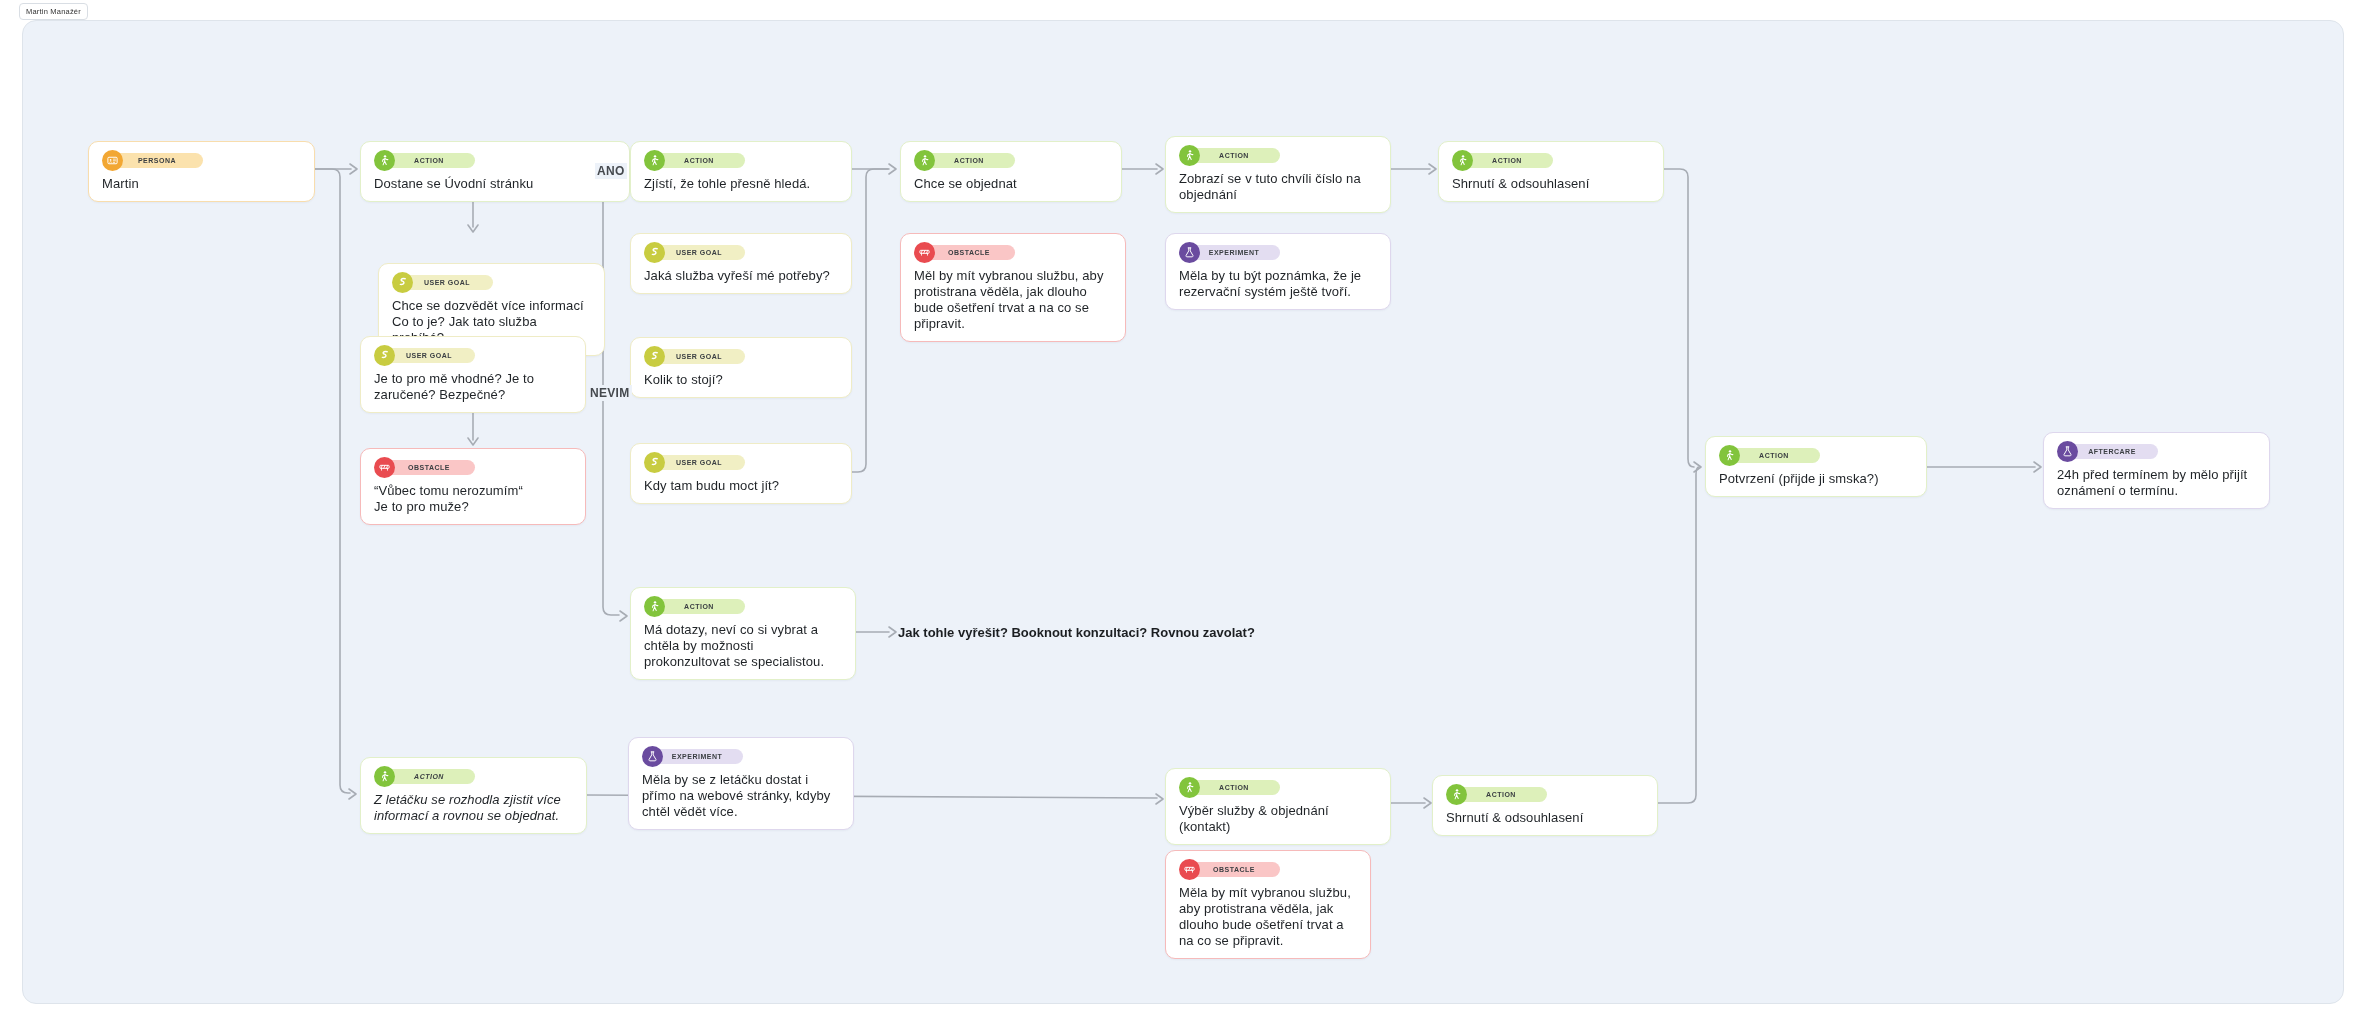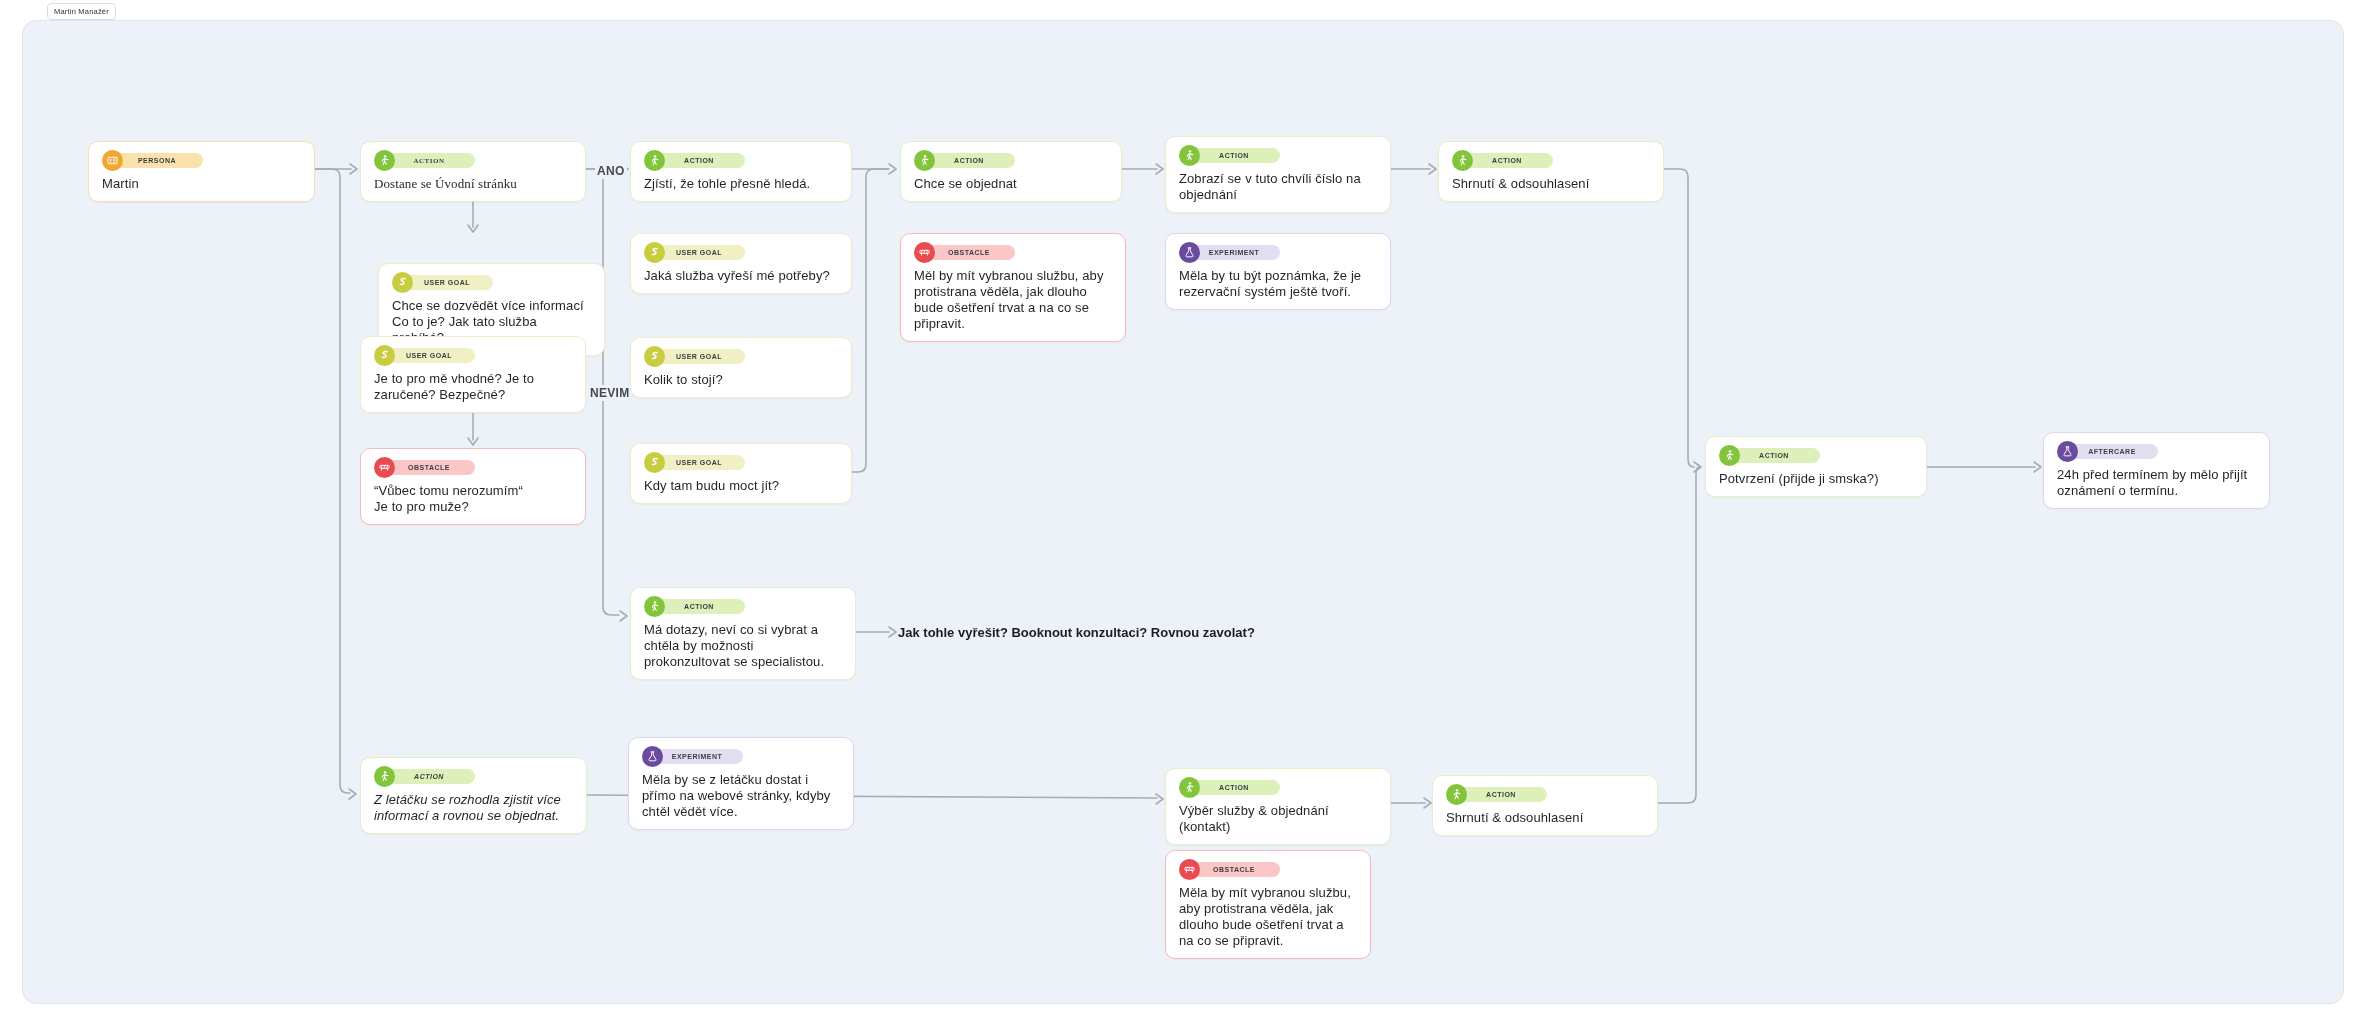--- a/index.html
+++ b/index.html
@@ -3,21 +3,21 @@
 <meta charset="utf-8">
 <style>
   html,body{margin:0;padding:0;}
   body{
     width:2365px;height:1024px;position:relative;overflow:hidden;
     background:#ffffff;font-family:"Liberation Sans","DejaVu Sans",sans-serif;
   }
   .board-tab{
     position:absolute;left:19px;top:3px;z-index:4;
     background:#ffffff;border:1px solid #d9dee4;border-radius:4px;
-    font-size:7.5px;color:#333;padding:3px 6px;letter-spacing:.2px;margin-left:28px;
+    font-size:7.5px;color:#333;padding:3px 6px;letter-spacing:.2px;
   }
   .canvas{
     position:absolute;left:22px;top:20px;width:2320px;height:982px;
     background:var(--canvas-bg,#edf2f9);border:1px solid #dee4eb;border-radius:14px;z-index:0;
   }
   #edges{position:absolute;left:0;top:0;width:2365px;height:1024px;z-index:1;}
   .edge,.arrowhead{fill:none;stroke:var(--line,#a7acb4);stroke-width:1.6px;stroke-linecap:round;stroke-linejoin:round;}
   .node{
     position:absolute;z-index:2;box-sizing:border-box;
     background:#ffffff;border:1.5px solid #ddd;border-radius:10px;
@@ -94,21 +94,21 @@
       <span class="icon-circle" style="background: rgb(242, 167, 51);">
         <svg viewBox="0 0 24 24">
           <rect x="3.5" y="6" width="17" height="12" rx="2" fill="none" stroke="#fff" stroke-width="1.8"></rect>
           <circle cx="8.5" cy="11" r="1.6" fill="#fff"></circle>
           <path d="M6.5 15 C6.5 13.8 10.5 13.8 10.5 15 M13.5 9.5 H17.5 M13.5 12.5 H17.5 M13.5 15.5 H16" stroke="#fff" stroke-width="1.4" fill="none" stroke-linecap="round"></path>
         </svg>
       </span>
     </div>
     <div class="node-text">Martin</div>
   </div>
-<div class="node" style="left: 360px; top: 141px; width: 226px; border-color: rgb(226, 240, 201); font-family: Liberation Serif, serif;">
+<div class="node" style="left: 360px; top: 141px; width: 270px; border-color: rgb(226, 240, 201);">
     <div class="badge">
       <span class="pill" style="background: rgb(221, 240, 186);">
         <span class="pill-label">ACTION</span>
       </span>
       <span class="icon-circle" style="background: rgb(130, 196, 60);">
         <svg viewBox="0 0 24 24">
           <circle cx="13" cy="4.3" r="2.2" fill="#fff"></circle>
           <path d="M13 8 L12.2 13 L9.4 20 M12.2 13 L15.2 19.5 M13 8 L9.2 10.6 L8.2 13.6 M13 8 L15.6 10 L18.2 10.4" stroke="#fff" stroke-width="1.9" fill="none" stroke-linecap="round" stroke-linejoin="round"></path>
         </svg>
       </span>

